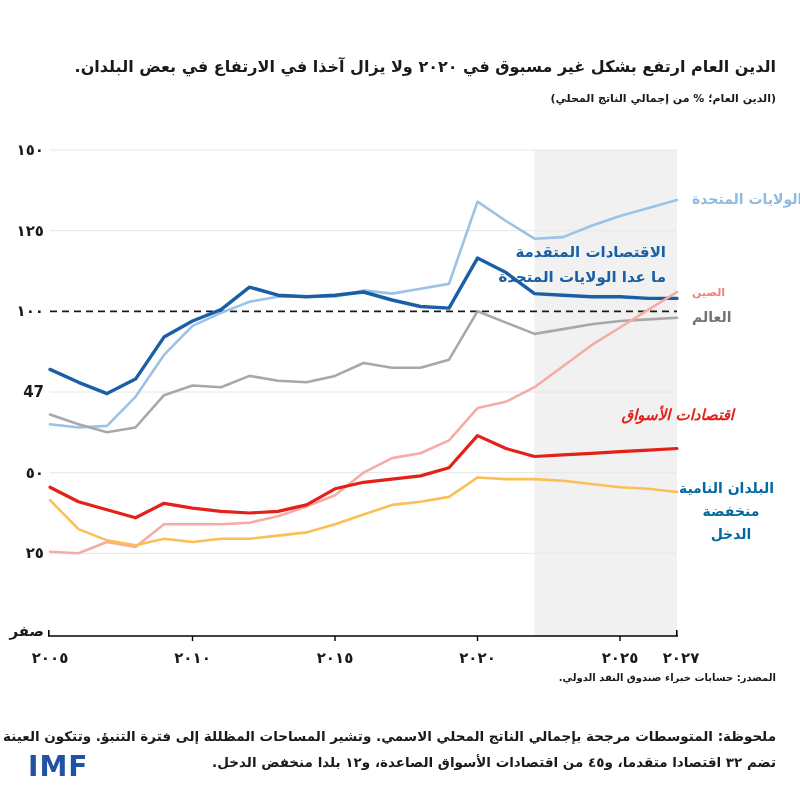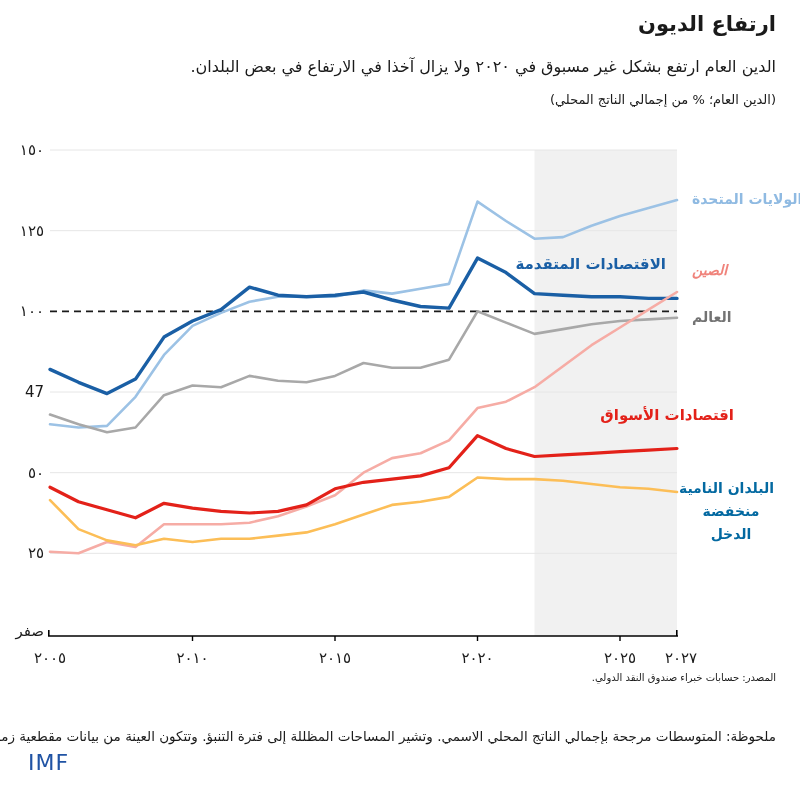--- a/index.html
+++ b/index.html
@@ -1,53 +1,52 @@
 <!DOCTYPE html>
 <html lang="ar"><head>
 <meta charset="utf-8">
 <style>
   html,body{margin:0;padding:0;background:#fff;}
   .page{position:relative;width:800px;height:801px;background:#fff;overflow:hidden;
         font-family:"DejaVu Sans",sans-serif;color:#1a1a1a;}
-  .abs{position:absolute;}
+  .abs{position:absolute;font-weight:bold;}
   .rtl{direction:rtl;white-space:nowrap;}
   
   .title{top:12px;right:24px;font-size:21px;font-weight:700;}
-  .subtitle{top:57px;right:24px;font-size:16px;font-weight:400;}
-  .unitline{top:92px;right:24px;font-size:13px;font-weight:400;text-align:center;}
+  .subtitle{top:57px;right:24px;font-size:16px;font-weight:700;}
+  .unitline{top:92px;right:24px;font-size:11px;font-weight:700;text-align:center;}
   
   #chart-svg{position:absolute;left:0;top:0;width:800px;height:801px;z-index:1;}
   
   .ytick{right:756px;transform:translateY(-50%);font-size:15px;z-index:2;text-align:right;}
   .yt0{top:150px}.yt1{top:230.7px}.yt2{top:311.3px}.yt3{top:392px}.yt4{top:472.7px}.yt5{top:553.3px}.yt6{top:631px}
   .xtick{top:658px;transform:translate(-50%,-50%);font-size:15px;z-index:2;}
   .xt0{left:50px}.xt1{left:192.5px}.xt2{left:335px}.xt3{left:477.5px}.xt4{left:620px}.xt5{left:681px}
   
   .slabel{z-index:2;font-weight:700;}
   .lbl-us{left:692px;top:191px;font-size:14px;color:#8FBAE2;}
-  .lbl-adv{right:134px;text-align:right;font-size:15px;color:#1A5FA5;margin-top:12px;}
+  .lbl-adv{right:134px;text-align:right;font-size:15px;color:#1A5FA5;}
   .lbl-adv1{top:243px}.lbl-adv2{top:268px}
-  .lbl-china{left:692px;top:262px;font-size:14px;color:#F0837B;font-style:italic;}
+  .lbl-china{left:692px;top:286px;font-size:11px;color:#F0837B;}
   .lbl-world{left:692px;top:309px;font-size:14px;color:#737373;}
-  .lbl-em{text-align:right;font-size:15px;color:#E32119;}
+  .lbl-em{text-align:right;font-size:15px;color:#E32119;font-style:italic;}
   .lbl-em1{right:66px;top:406px}.lbl-em2{right:119px;top:427px}
   .lbl-lidc{left:688px;width:86px;text-align:center;font-size:14px;color:#0369a1;}
   .lbl-lidc1{top:480px}.lbl-lidc2{top:503px}.lbl-lidc3{top:526px}
   
   .src{top:672px;right:24px;font-size:10px;}
   .note1{top:728px;right:24px;font-size:13.5px;}
   .note2{top:754px;right:24px;font-size:13.5px;}
-  .imf-logo{left:28px;top:750px;font-size:22px;font-weight:400;color:#2053A4;letter-spacing:1px;text-align:center;}
+  .imf-logo{left:28px;top:750px;font-size:28px;font-weight:700;color:#2053A4;letter-spacing:1px;text-align:center;}
 </style>
 </head>
 <body>
 
 <div class="page">
 
-  <div class="abs rtl title">ارتفاع الديون</div>
   <div class="abs rtl subtitle">الدين العام ارتفع بشكل غير مسبوق في ٢٠٢٠ ولا يزال آخذا في الارتفاع في بعض البلدان.</div>
   <div class="abs rtl unitline">(الدين العام؛ % من إجمالي الناتج المحلي)</div>
 
   <svg id="chart-svg" viewBox="0 0 800 801" xmlns="http://www.w3.org/2000/svg">
       <rect x="534.5" y="150" width="142.5" height="486" fill="#F1F1F1"></rect>
       <line x1="50" y1="150" x2="677" y2="150" stroke="#E6E6E6" stroke-width="1"></line>
       <line x1="50" y1="230.66666666666669" x2="677" y2="230.66666666666669" stroke="#E6E6E6" stroke-width="1"></line>
       <line x1="50" y1="392" x2="677" y2="392" stroke="#E6E6E6" stroke-width="1"></line>
       <line x1="50" y1="472.66666666666663" x2="677" y2="472.66666666666663" stroke="#E6E6E6" stroke-width="1"></line>
       <line x1="50" y1="553.3333333333334" x2="677" y2="553.3333333333334" stroke="#E6E6E6" stroke-width="1"></line>
@@ -77,24 +76,26 @@
 
   <div class="abs rtl xtick xt0">٢٠٠٥</div>
   <div class="abs rtl xtick xt1">٢٠١٠</div>
   <div class="abs rtl xtick xt2">٢٠١٥</div>
   <div class="abs rtl xtick xt3">٢٠٢٠</div>
   <div class="abs rtl xtick xt4">٢٠٢٥</div>
   <div class="abs rtl xtick xt5">٢٠٢٧</div>
 
   <div class="abs rtl slabel lbl-us">الولايات المتحدة</div>
   <div class="abs rtl slabel lbl-adv lbl-adv1">الاقتصادات المتقدمة</div>
+  <div class="abs rtl slabel lbl-adv lbl-adv2">ما عدا الولايات المتحدة</div>
   <div class="abs rtl slabel lbl-china">الصين</div>
   <div class="abs rtl slabel lbl-world">العالم</div>
   <div class="abs rtl slabel lbl-em lbl-em1">اقتصادات الأسواق</div>
   <div class="abs rtl slabel lbl-lidc lbl-lidc1">البلدان النامية</div>
   <div class="abs rtl slabel lbl-lidc lbl-lidc2">منخفضة</div>
   <div class="abs rtl slabel lbl-lidc lbl-lidc3">الدخل</div>
 
   <div class="abs rtl src">المصدر: حسابات خبراء صندوق النقد الدولي.</div>
   <div class="abs rtl note1">ملحوظة: المتوسطات مرجحة بإجمالي الناتج المحلي الاسمي. وتشير المساحات المظللة إلى فترة التنبؤ. وتتكون العينة من بيانات مقطعية زمنية متوازنة</div>
+  <div class="abs rtl note2">تضم ٣٢ اقتصادا متقدما، و٤٥ من اقتصادات الأسواق الصاعدة، و١٢ بلدا منخفض الدخل.</div>
   <div class="abs imf-logo">IMF</div>
 
 </div>
 
 </body></html>

